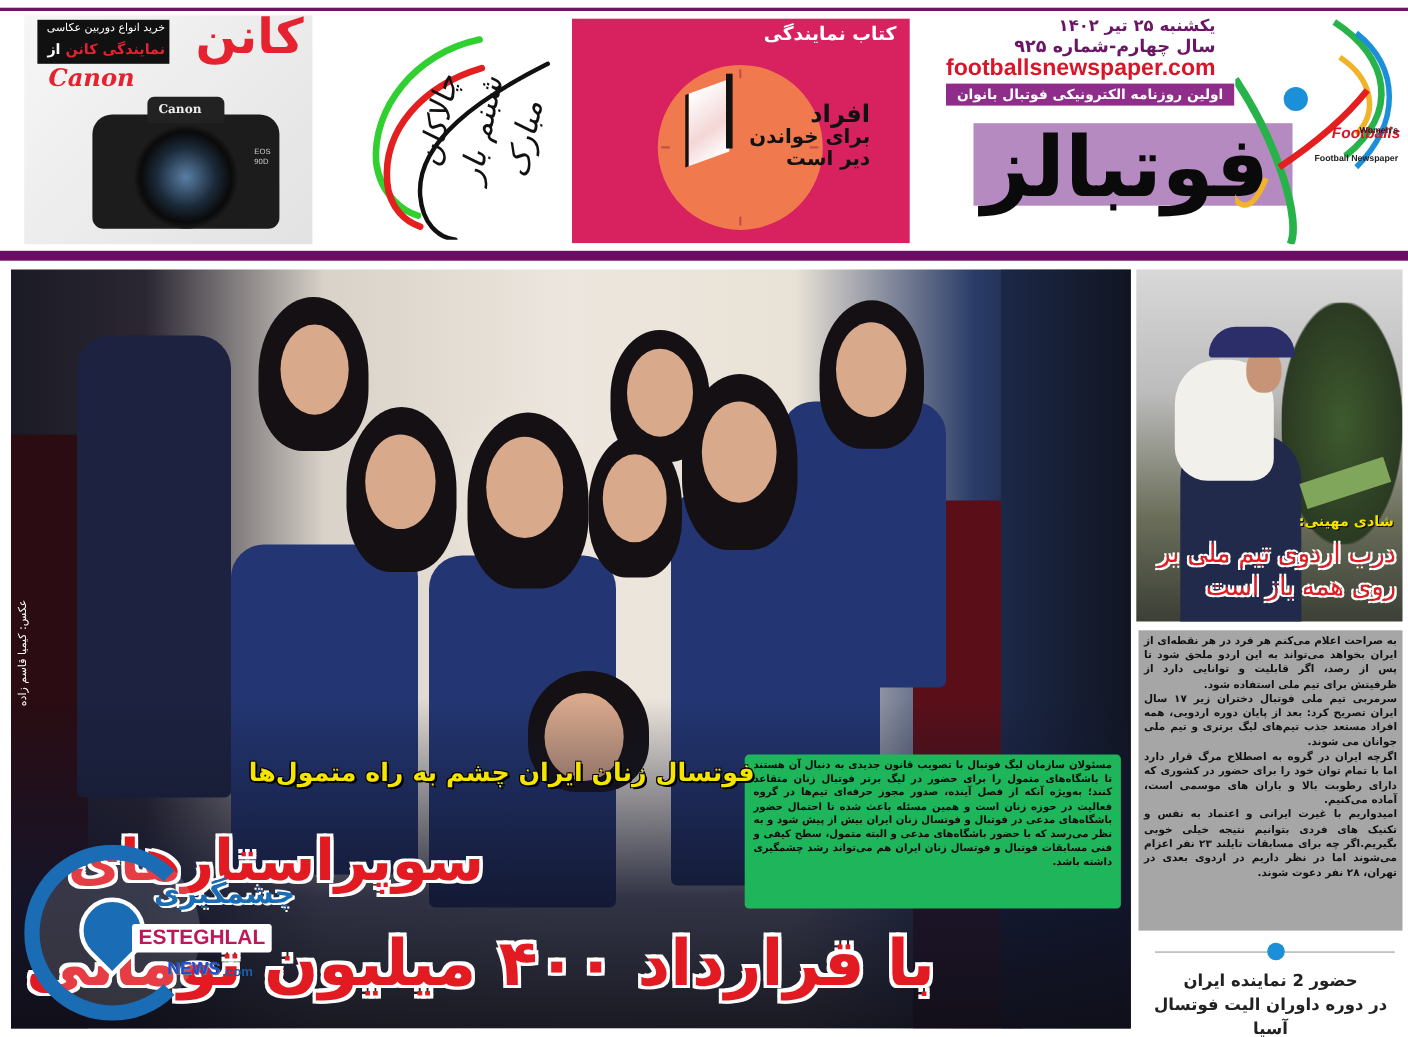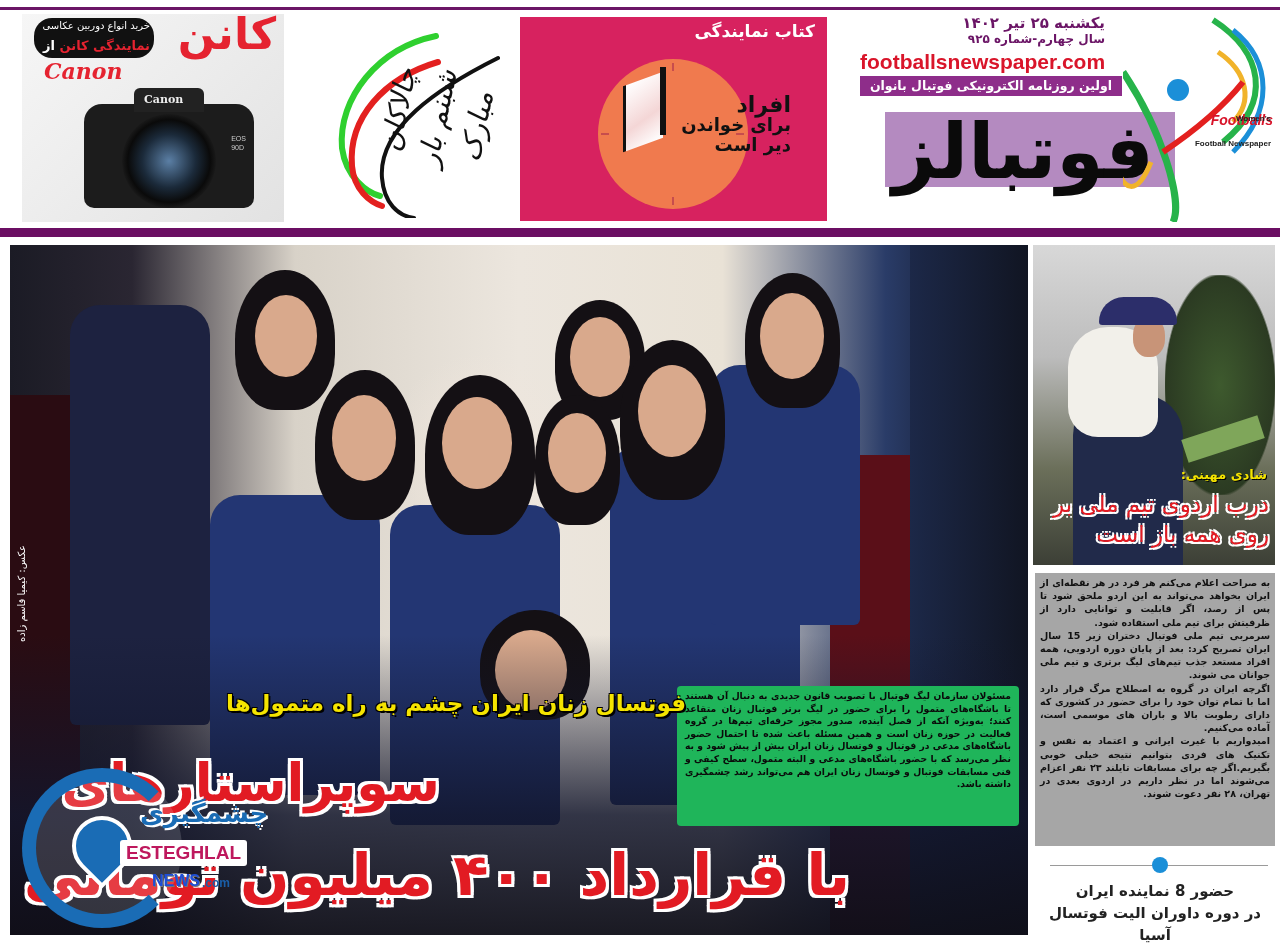--- a/index.html
+++ b/index.html
@@ -9,21 +9,21 @@
   .page { position: absolute; left: 0; top: 0; width: 1280px; height: 943px; background: #fff; }
 
   
   .masthead { position: absolute; left: 0; top: 0; width: 1280px; height: 230px; background: #fff; }
   .top-rule { position: absolute; left: 0; top: 0; width: 1280px; height: 10px; background: #fff; border-bottom: 3px solid #6b1566; }
   .bottom-rule { position: absolute; left: 0; top: 228px; width: 1280px; height: 9px; background: #6b0e63; }
 
   
   .logo { position: absolute; left: 855px; top: 12px; width: 420px; height: 210px; }
   .logo .date { position: absolute; right: 170px; top: 2px; font-size: 15px; font-weight: bold; color: #6b1566; direction: rtl; text-align: right; line-height: 18px; width: 240px; }
-  .logo .issue { position: absolute; right: 170px; top: 20px; font-size: 12px; font-weight: bold; color: #6b1566; direction: rtl; text-align: right; width: 240px; }
+  .logo .issue { position: absolute; right: 170px; top: 20px; font-size: 16px; font-weight: bold; color: #6b1566; direction: rtl; text-align: right; width: 240px; }
   .logo .url { position: absolute; left: 5px; top: 38px; font-size: 21px; font-weight: bold; color: #d9152a; font-family: "Liberation Sans", sans-serif; }
   .logo .tagline { position: absolute; left: 5px; top: 64px; width: 262px; height: 20px; background: #8e2d8a; color: #fff; font-size: 12.5px; font-weight: bold; direction: rtl; text-align: center; line-height: 20px; }
   .logo .purple-bg { position: absolute; left: 30px; top: 100px; width: 290px; height: 75px; background: #b48ac0; }
   .logo .title-fa { position: absolute; left: 8px; top: 80px; width: 320px; font-size: 76px; font-weight: bold; color: #0a0a0a; direction: rtl; text-align: center; line-height: 120px; font-family: "DejaVu Sans", sans-serif; letter-spacing: -2px; }
   .logo .swoosh { position: absolute; left: 268px; top: 0; width: 150px; height: 210px; }
   .logo .en-brand { position: absolute; right: 2px; top: 100px; font-size: 14px; font-weight: bold; color: #d8142a; font-family: "Liberation Sans", sans-serif; font-style: italic; }
   .logo .en-sub1 { position: absolute; right: 4px; top: 102px; font-size: 8px; font-weight: bold; color: #222; font-family: "Liberation Sans", sans-serif; }
   .logo .en-sub2 { position: absolute; right: 4px; top: 127px; font-size: 8px; font-weight: bold; color: #222; font-family: "Liberation Sans", sans-serif; }
 
   
@@ -37,21 +37,21 @@
   .book-ad .msg .l1 { font-size: 22px; letter-spacing: 12px; }
   .book-ad .msg .l2 { font-size: 18px; }
   .book-ad .msg .l3 { font-size: 18px; }
 
   
   .callig { position: absolute; left: 318px; top: 18px; width: 190px; height: 200px; }
   .callig .text { position: absolute; left: 60px; top: 40px; width: 120px; font-size: 28px; color: #111; font-style: italic; direction: rtl; text-align: center; line-height: 40px; transform: rotate(-78deg); transform-origin: center; }
 
   
   .canon-ad { position: absolute; left: 22px; top: 14px; width: 262px; height: 208px; background: linear-gradient(135deg,#f6f6f6,#e2e2e2); }
-  .canon-ad .black-box { position: absolute; left: 12px; top: 4px; width: 120px; height: 40px; background: #111; border-radius: 18px; }
+  .canon-ad .black-box { position: absolute; left: 12px; top: 4px; width: 120px; height: 40px; background: #111; }
   .canon-ad .bb1 { position: absolute; right: 4px; top: 2px; color: #fff; font-size: 10px; direction: rtl; white-space: nowrap; }
   .canon-ad .bb2 { position: absolute; right: 4px; top: 20px; color: #e52330; font-size: 13px; font-weight: bold; direction: rtl; white-space: nowrap; }
   .canon-ad .bb2 .w { color: #fff; }
   .canon-ad .kanon-fa { position: absolute; right: 8px; top: -6px; color: #e52330; font-size: 44px; font-weight: bold; direction: rtl; }
   .canon-ad .canon-en { position: absolute; left: 22px; top: 44px; color: #e52330; font-size: 22px; font-weight: bold; font-family: "DejaVu Serif", serif; font-style: italic; }
   .canon-ad .camera { position: absolute; left: 62px; top: 72px; width: 170px; height: 128px; }
   .cam-body { position: absolute; left: 0; top: 18px; width: 170px; height: 104px; background: #1c1c1c; border-radius: 18px 18px 10px 10px; }
   .cam-top { position: absolute; left: 50px; top: 2px; width: 70px; height: 24px; background: #222; border-radius: 6px 6px 0 0; }
   .cam-brand { position: absolute; left: 60px; top: 7px; color: #eee; font-size: 11px; font-weight: bold; font-family: "DejaVu Serif", serif; }
   .cam-lens { position: absolute; left: 38px; top: 28px; width: 94px; height: 94px; border-radius: 50%; background: radial-gradient(circle,#5b7fa5 0%,#1b2a3a 40%,#0a0a0a 62%,#2a2a2a 80%,#111 100%); }
@@ -241,26 +241,26 @@
     <div class="coach-scarf"></div>
     <div class="coach-face"></div>
     <div class="coach-cap"></div>
     <div class="clipboard"></div>
     <div class="side-kicker">شادی مهینی:</div>
     <div class="side-headline">درب اردوی تیم ملی بر روی همه باز است</div>
   </div>
 
   <div class="side-text">
     <p>به صراحت اعلام می‌کنم هر فرد در هر نقطه‌ای از ایران بخواهد می‌تواند به این اردو ملحق شود تا پس از رصد، اگر قابلیت و توانایی دارد از ظرفیتش برای تیم ملی استفاده شود.</p>
-    <p>سرمربی تیم ملی فوتبال دختران زیر 15 سال ایران تصریح کرد: بعد از پایان دوره اردویی، همه افراد مستعد جذب تیم‌های لیگ برتری و تیم ملی جوانان می شوند.</p>
+    <p>سرمربی تیم ملی فوتبال دختران زیر ۱۷ سال ایران تصریح کرد: بعد از پایان دوره اردویی، همه افراد مستعد جذب تیم‌های لیگ برتری و تیم ملی جوانان می شوند.</p>
     <p>اگرچه ایران در گروه به اصطلاح مرگ قرار دارد اما با تمام توان خود را برای حضور در کشوری که دارای رطوبت بالا و باران های موسمی است، آماده می‌کنیم.</p>
     <p>امیدواریم با غیرت ایرانی و اعتماد به نفس و تکنیک های فردی بتوانیم نتیجه خیلی خوبی بگیریم.اگر چه برای مسابقات تایلند ۲۳ نفر اعزام می‌شوند اما در نظر داریم در اردوی بعدی در تهران، ۲۸ نفر دعوت شوند.</p>
   </div>
 
   <div class="divider"></div>
   <div class="divider-dot"></div>
 
   <div class="brief">
-    <div>حضور 8 نماینده ایران</div>
+    <div>حضور 2 نماینده ایران</div>
     <div>در دوره داوران الیت فوتسال آسیا</div>
   </div>
 
 </div>
 
 </body></html>

